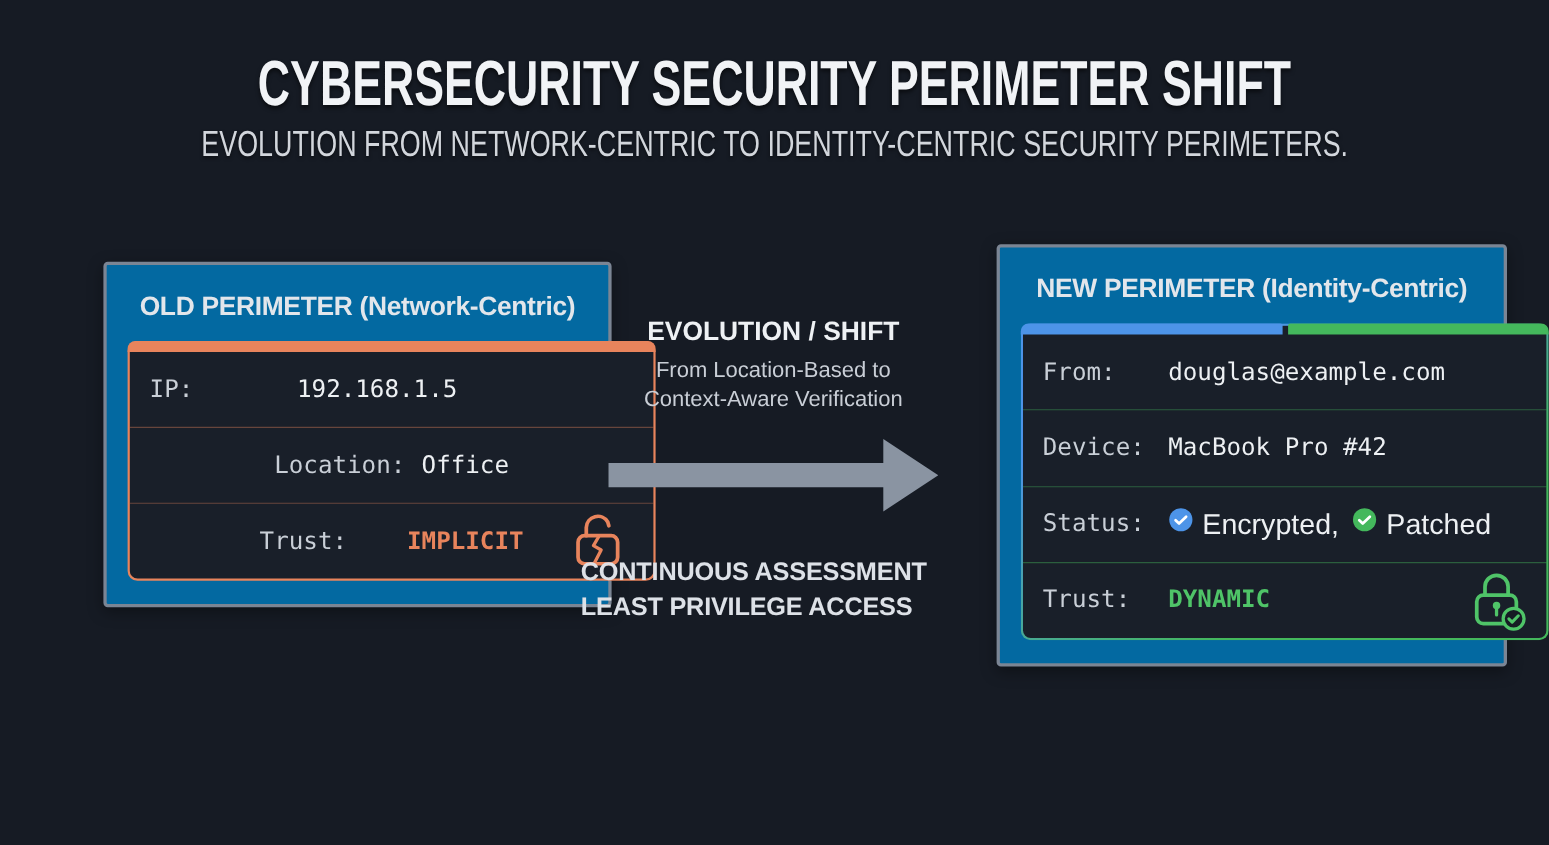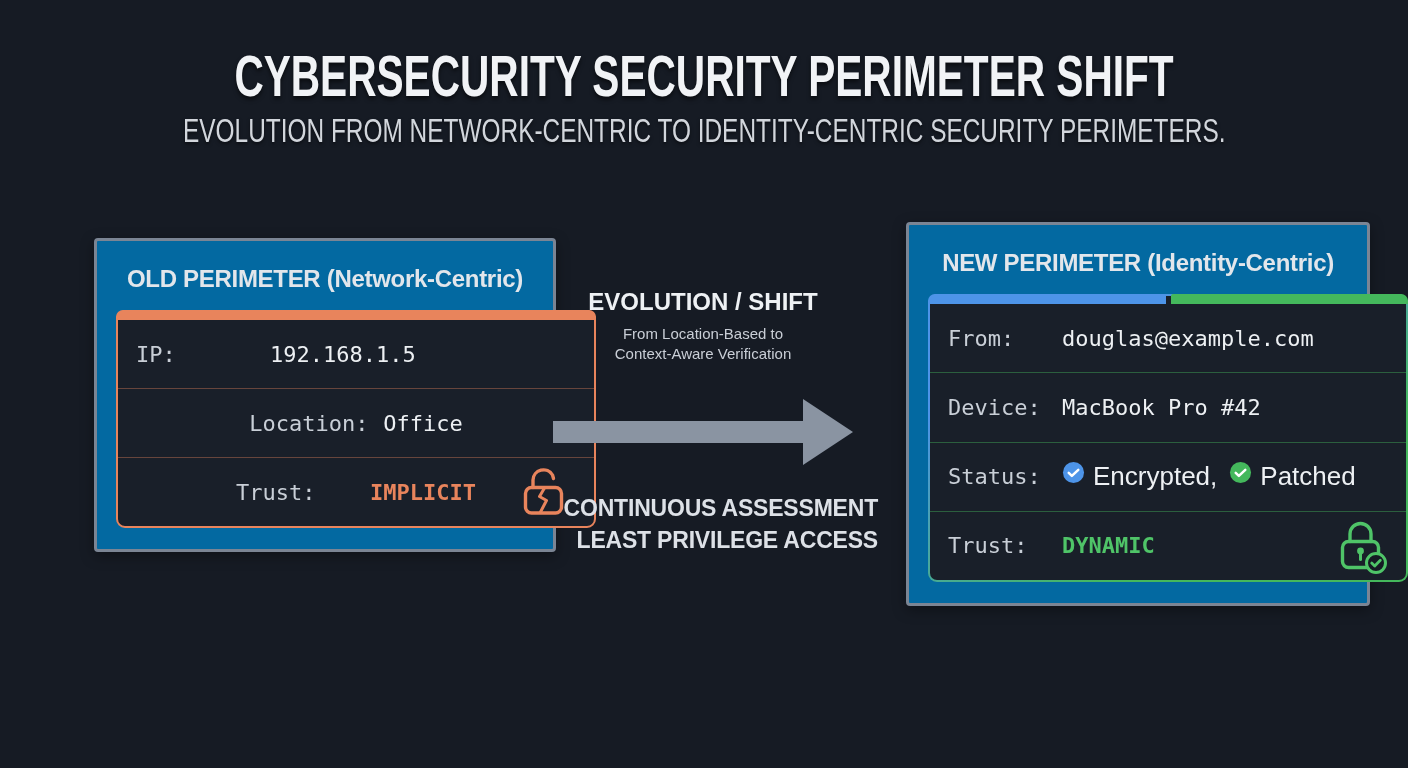--- a/index.html
+++ b/index.html
@@ -117,26 +117,26 @@
   }
   .transition-heading {
     position: absolute; top: 50px; width: 100%;
     text-align: center;
     font-size: 24px; font-weight: 700; color: #eef1f4;
     white-space: nowrap;
   }
   .transition-desc {
     position: absolute; top: 86px; width: 100%;
     text-align: center;
-    font-size: 15px; color: #c9ced6; line-height: 1.3;
+    font-size: 20px; color: #c9ced6; line-height: 1.3;
   }
   .transition-arrow { position: absolute; top: 156px; left: 25px; }
   .transition-footer {
-    position: absolute; top: 255px; width: 100%;
-    text-align: right;
+    position: absolute; top: 266px; width: 100%;
+    text-align: left;
     font-size: 23px; font-weight: 600; color: #dde1e7; line-height: 1.38;
     letter-spacing: -0.2px;
   }
 </style>
 </head>
 <body>
 
 <h1 class="page-title">CYBERSECURITY SECURITY PERIMETER SHIFT</h1>
 <div class="page-subtitle">EVOLUTION FROM NETWORK-CENTRIC TO IDENTITY-CENTRIC SECURITY PERIMETERS.</div>
 

